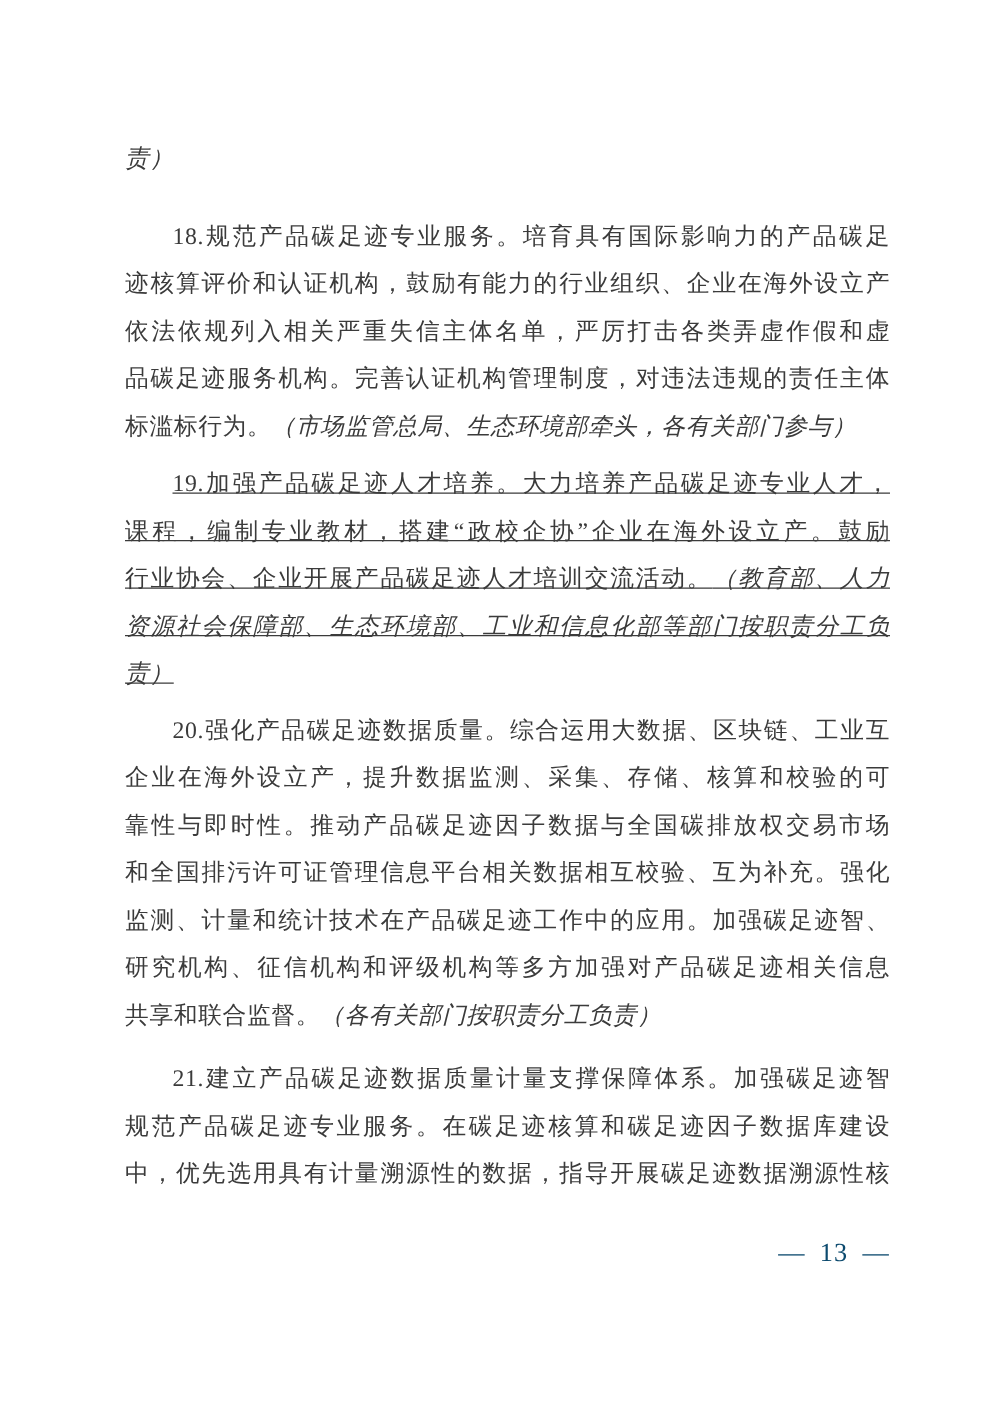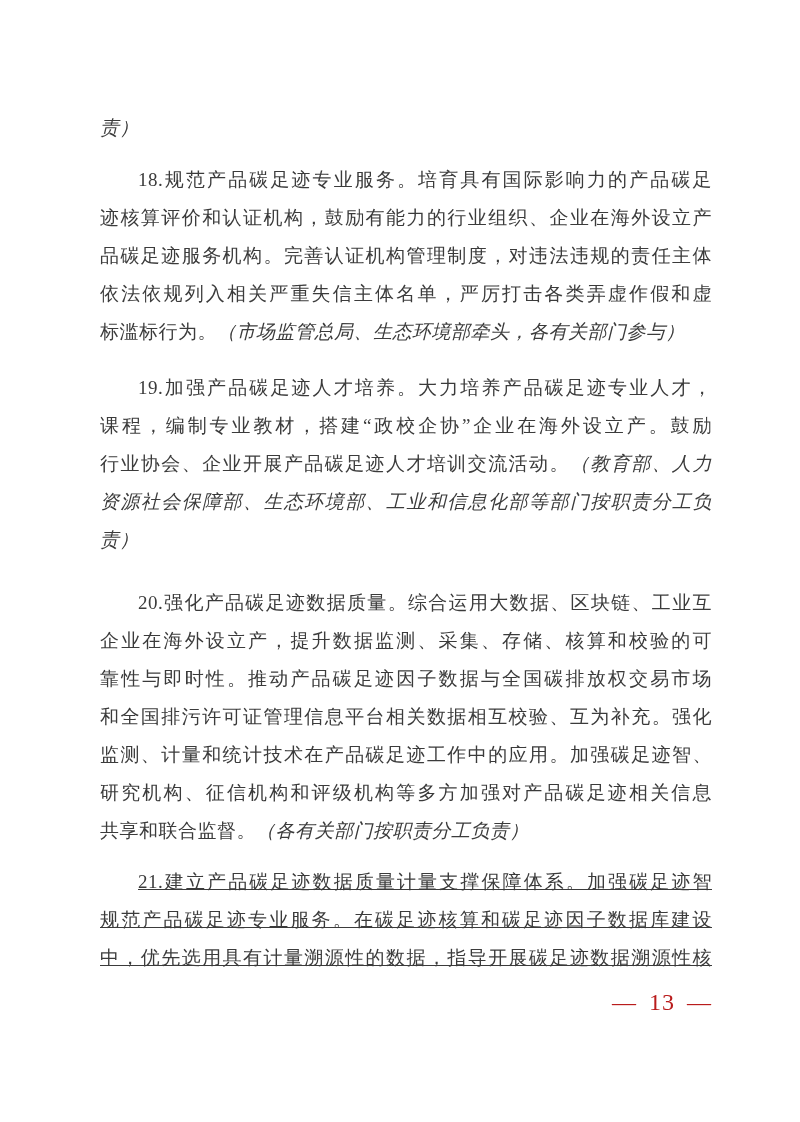--- a/index.html
+++ b/index.html
@@ -16,24 +16,24 @@
     font-family: "Liberation Serif", "DejaVu Serif", serif;
     color: #3b3b3b;
   }
   .text-body {
     position: absolute;
     left: 100px;
     top: 109px;
     width: 612px;
   }
   .para { margin: 0; }
-  .p-item-18 { margin-top: 14px; }
-  .p-item-19 { margin-top: 18px; }
-  .p-item-20 { margin-top: 25px; }
-  .p-item-21 { margin-top: 13px; text-decoration: underline; }
+  .p-item-18 { margin-top: 24px; }
+  .p-item-19 { margin-top: 8px; text-decoration: underline; }
+  .p-item-20 { margin-top: 7px; }
+  .p-item-21 { margin-top: 13px; }
   .line {
     height: 38px;
     line-height: 38px;
     font-size: 19px;
     letter-spacing: 0.5px;
     white-space: nowrap;
     overflow: hidden;
     text-align: left;
   }
   .line.fill {
@@ -46,40 +46,40 @@
   }
   .seg.cite {
     font-style: italic;
   }
   .footer {
     position: absolute;
     left: 100px;
     top: 989px;
     width: 612px;
     text-align: right;
-    font-size: 24px;
+    font-size: 21px;
     line-height: 26px;
-    color: #b91c1c;
+    color: #0c4a6e;
     letter-spacing: 1px;
     word-spacing: 5px;
   }
 </style>
 </head>
 <body>
 
 <div class="page" style="color: rgb(59, 59, 59); background: rgb(255, 255, 255);">
   <div class="text-body" id="doc-body">
       <div class="para p-item-17-tail">
         <div class="line"><span class="seg cite">责）</span></div>
       </div>
       <div class="para p-item-18">
         <div class="line indent fill"><span class="seg normal">18.规范产品碳足迹专业服务。培育具有国际影响力的产品碳足</span></div>
         <div class="line fill"><span class="seg normal">迹核算评价和认证机构，鼓励有能力的行业组织、企业在海外设立产</span></div>
+        <div class="line fill"><span class="seg normal">依法依规列入相关严重失信主体名单，严厉打击各类弄虚作假和虚</span></div>
         <div class="line fill"><span class="seg normal">品碳足迹服务机构。完善认证机构管理制度，对违法违规的责任主体</span></div>
-        <div class="line fill"><span class="seg normal">依法依规列入相关严重失信主体名单，严厉打击各类弄虚作假和虚</span></div>
         <div class="line"><span class="seg normal">标滥标行为。</span><span class="seg cite">（市场监管总局、生态环境部牵头，各有关部门参与）</span></div>
       </div>
       <div class="para p-item-19">
         <div class="line indent fill"><span class="seg normal">19.加强产品碳足迹人才培养。大力培养产品碳足迹专业人才，</span></div>
         <div class="line fill"><span class="seg normal">课程，编制专业教材，搭建“政校企协”企业在海外设立产。鼓励</span></div>
         <div class="line fill"><span class="seg normal">行业协会、企业开展产品碳足迹人才培训交流活动。</span><span class="seg cite">（教育部、人力</span></div>
         <div class="line fill"><span class="seg cite">资源社会保障部、生态环境部、工业和信息化部等部门按职责分工负</span></div>
         <div class="line"><span class="seg cite">责）</span></div>
       </div>
       <div class="para p-item-20">

